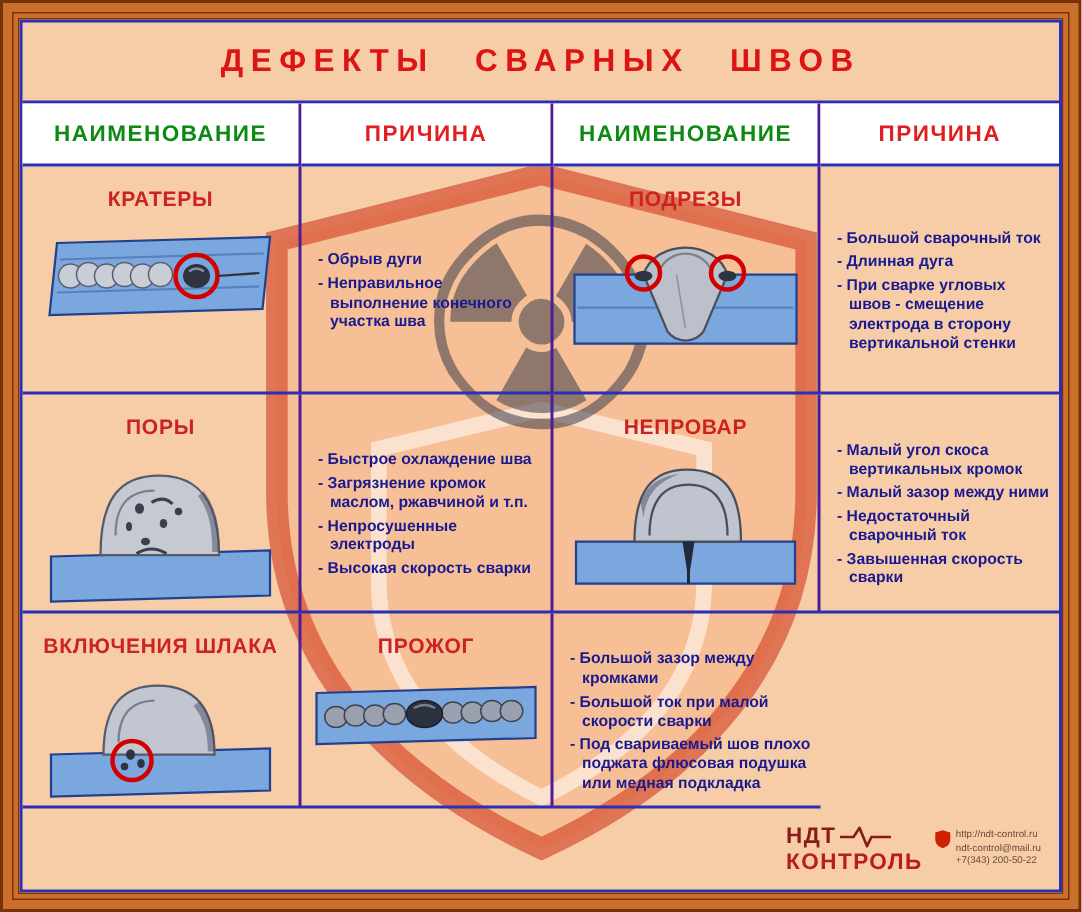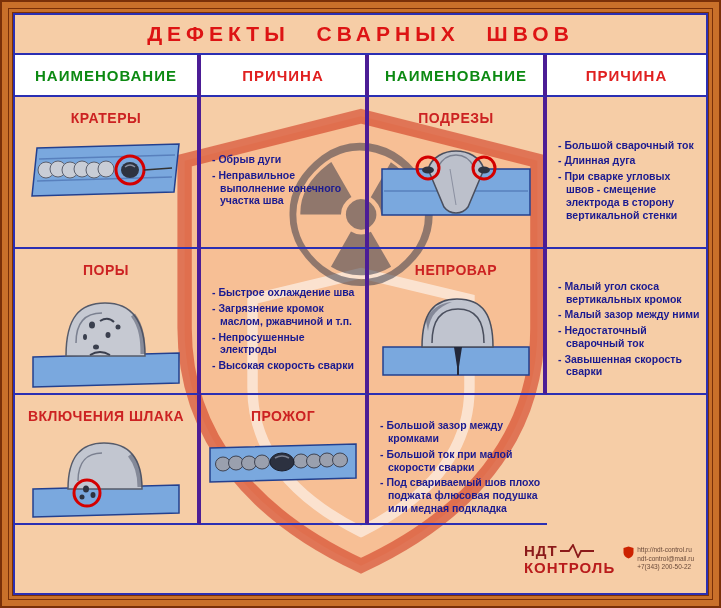--- a/index.html
+++ b/index.html
@@ -34,35 +34,35 @@
     position:absolute;
     left:50%; top:92px;
     transform:translateX(-50%);
     width:392px; height:472px;
     z-index:0;
     pointer-events:none;
   }
   .layer { position:relative; z-index:1; }
 
   .title {
-    height:38px;
+    height:52px;
     display:flex; align-items:center; justify-content:center;
     color:#dd1414;
     font-size:21px; font-weight:bold;
     letter-spacing:5px; word-spacing:16px;
   }
 
   .grid {
     display:grid;
     grid-template-columns:186px 168px 178px 1fr;
     grid-template-rows:42px 152px 146px 130px;
     border-top:2px solid #2b2fb3;
   }
   .cell {
-    border-right:4px solid #4c1d95;
+    border-right:2px solid #4c1d95;
     border-bottom:2px solid #2b2fb3;
     overflow:hidden;
   }
   .cell.last { border-right:none; }
   .hcell {
     background:#ffffff;
     display:flex; align-items:center; justify-content:center;
     font-weight:bold; font-size:15px; letter-spacing:1px;
   }
   .hname { color:#0c8a12; }

